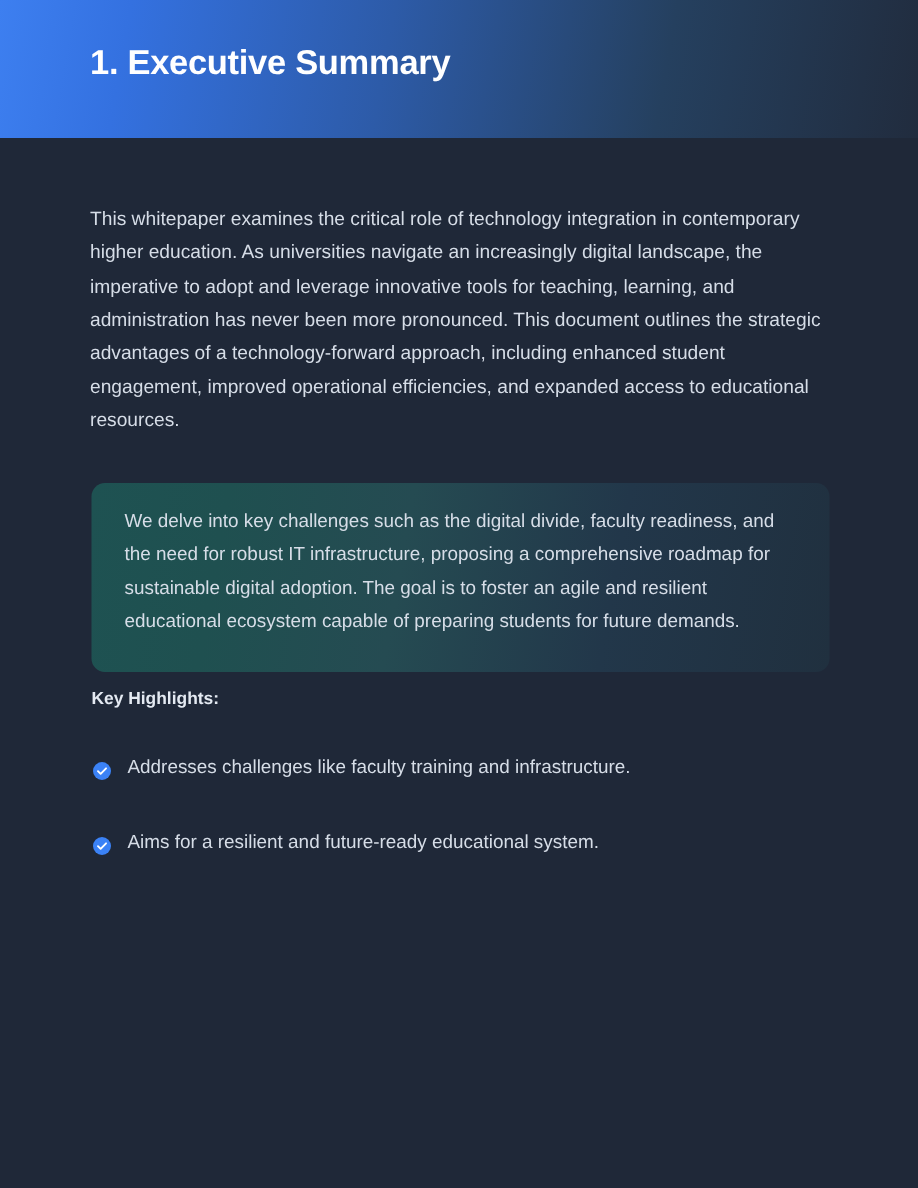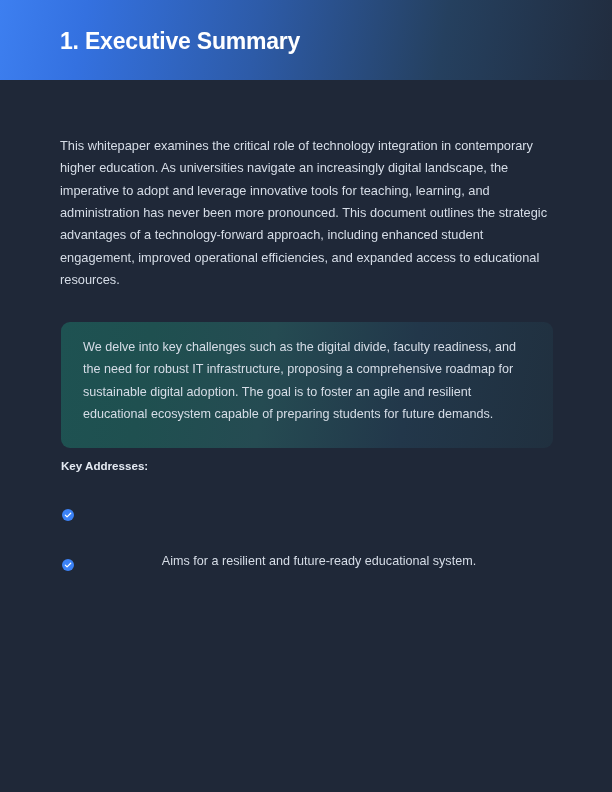--- a/index.html
+++ b/index.html
@@ -14,21 +14,21 @@
     overflow: hidden;
     position: relative;
   }
 
   
   .page-header {
     position: absolute;
     left: 0;
     top: 0;
     width: 612px;
-    height: 80px;
+    height: 92px;
     background: linear-gradient(100deg, #3d7ff0 0%, #3471e0 14%, #2d5ba8 42%, #25405f 72%, #212c3e 100%);
   }
   .page-title {
     position: absolute;
     left: 60px;
     top: 28px;
     font-size: 23px;
     font-weight: bold;
     color: #ffffff;
     letter-spacing: -0.2px;
@@ -89,21 +89,21 @@
     top: 404px;
     width: 492px;
   }
   .highlight-item {
     position: relative;
     min-height: 22px;
     padding-left: 24px;
   }
   .highlight-item.gap-0 { margin-top: 0px; }
   .highlight-item.gap-1 { margin-top: 18px; }
-  .highlight-item.gap-2 { margin-top: 28px; text-align: center; }
+  .highlight-item.gap-2 { margin-top: 28px; }
 
   .check-icon {
     position: absolute;
     left: 1px;
     top: 5px;
     width: 12px;
     height: 12px;
     display: block;
   }
   .highlight-text {
@@ -121,32 +121,33 @@
 </div>
 
 <div class="content">
 
   <p class="intro-paragraph">This whitepaper examines the critical role of technology integration in contemporary higher education. As universities navigate an increasingly digital landscape, the imperative to adopt and leverage innovative tools for teaching, learning, and administration has never been more pronounced. This document outlines the strategic advantages of a technology-forward approach, including enhanced student engagement, improved operational efficiencies, and expanded access to educational resources.</p>
 
   <div class="callout-box">
     <div class="callout-text">We delve into key challenges such as the digital divide, faculty readiness, and the need for robust IT infrastructure, proposing a comprehensive roadmap for sustainable digital adoption. The goal is to foster an agile and resilient educational ecosystem capable of preparing students for future demands.</div>
   </div>
 
-  <div class="highlights-label">Key Addresses:</div>
+  <div class="highlights-label">Key Highlights:</div>
 
   <div class="highlights-list">
 
 
     <div class="highlight-item gap-1">
       <span class="check-icon">
         <svg width="12" height="12" viewBox="0 0 12 12" xmlns="http://www.w3.org/2000/svg">
           <circle cx="6" cy="6" r="6" fill="#3b82f6"></circle>
           <path d="M3.3 6.1 L5.1 7.9 L8.7 4.2" fill="none" stroke="#ffffff" stroke-width="1.25" stroke-linecap="round" stroke-linejoin="round"></path>
         </svg>
       </span>
+      <span class="highlight-text">Addresses challenges like faculty training and infrastructure.</span>
     </div>
 
     <div class="highlight-item gap-2">
       <span class="check-icon">
         <svg width="12" height="12" viewBox="0 0 12 12" xmlns="http://www.w3.org/2000/svg">
           <circle cx="6" cy="6" r="6" fill="#3b82f6"></circle>
           <path d="M3.3 6.1 L5.1 7.9 L8.7 4.2" fill="none" stroke="#ffffff" stroke-width="1.25" stroke-linecap="round" stroke-linejoin="round"></path>
         </svg>
       </span>
       <span class="highlight-text">Aims for a resilient and future-ready educational system.</span>

